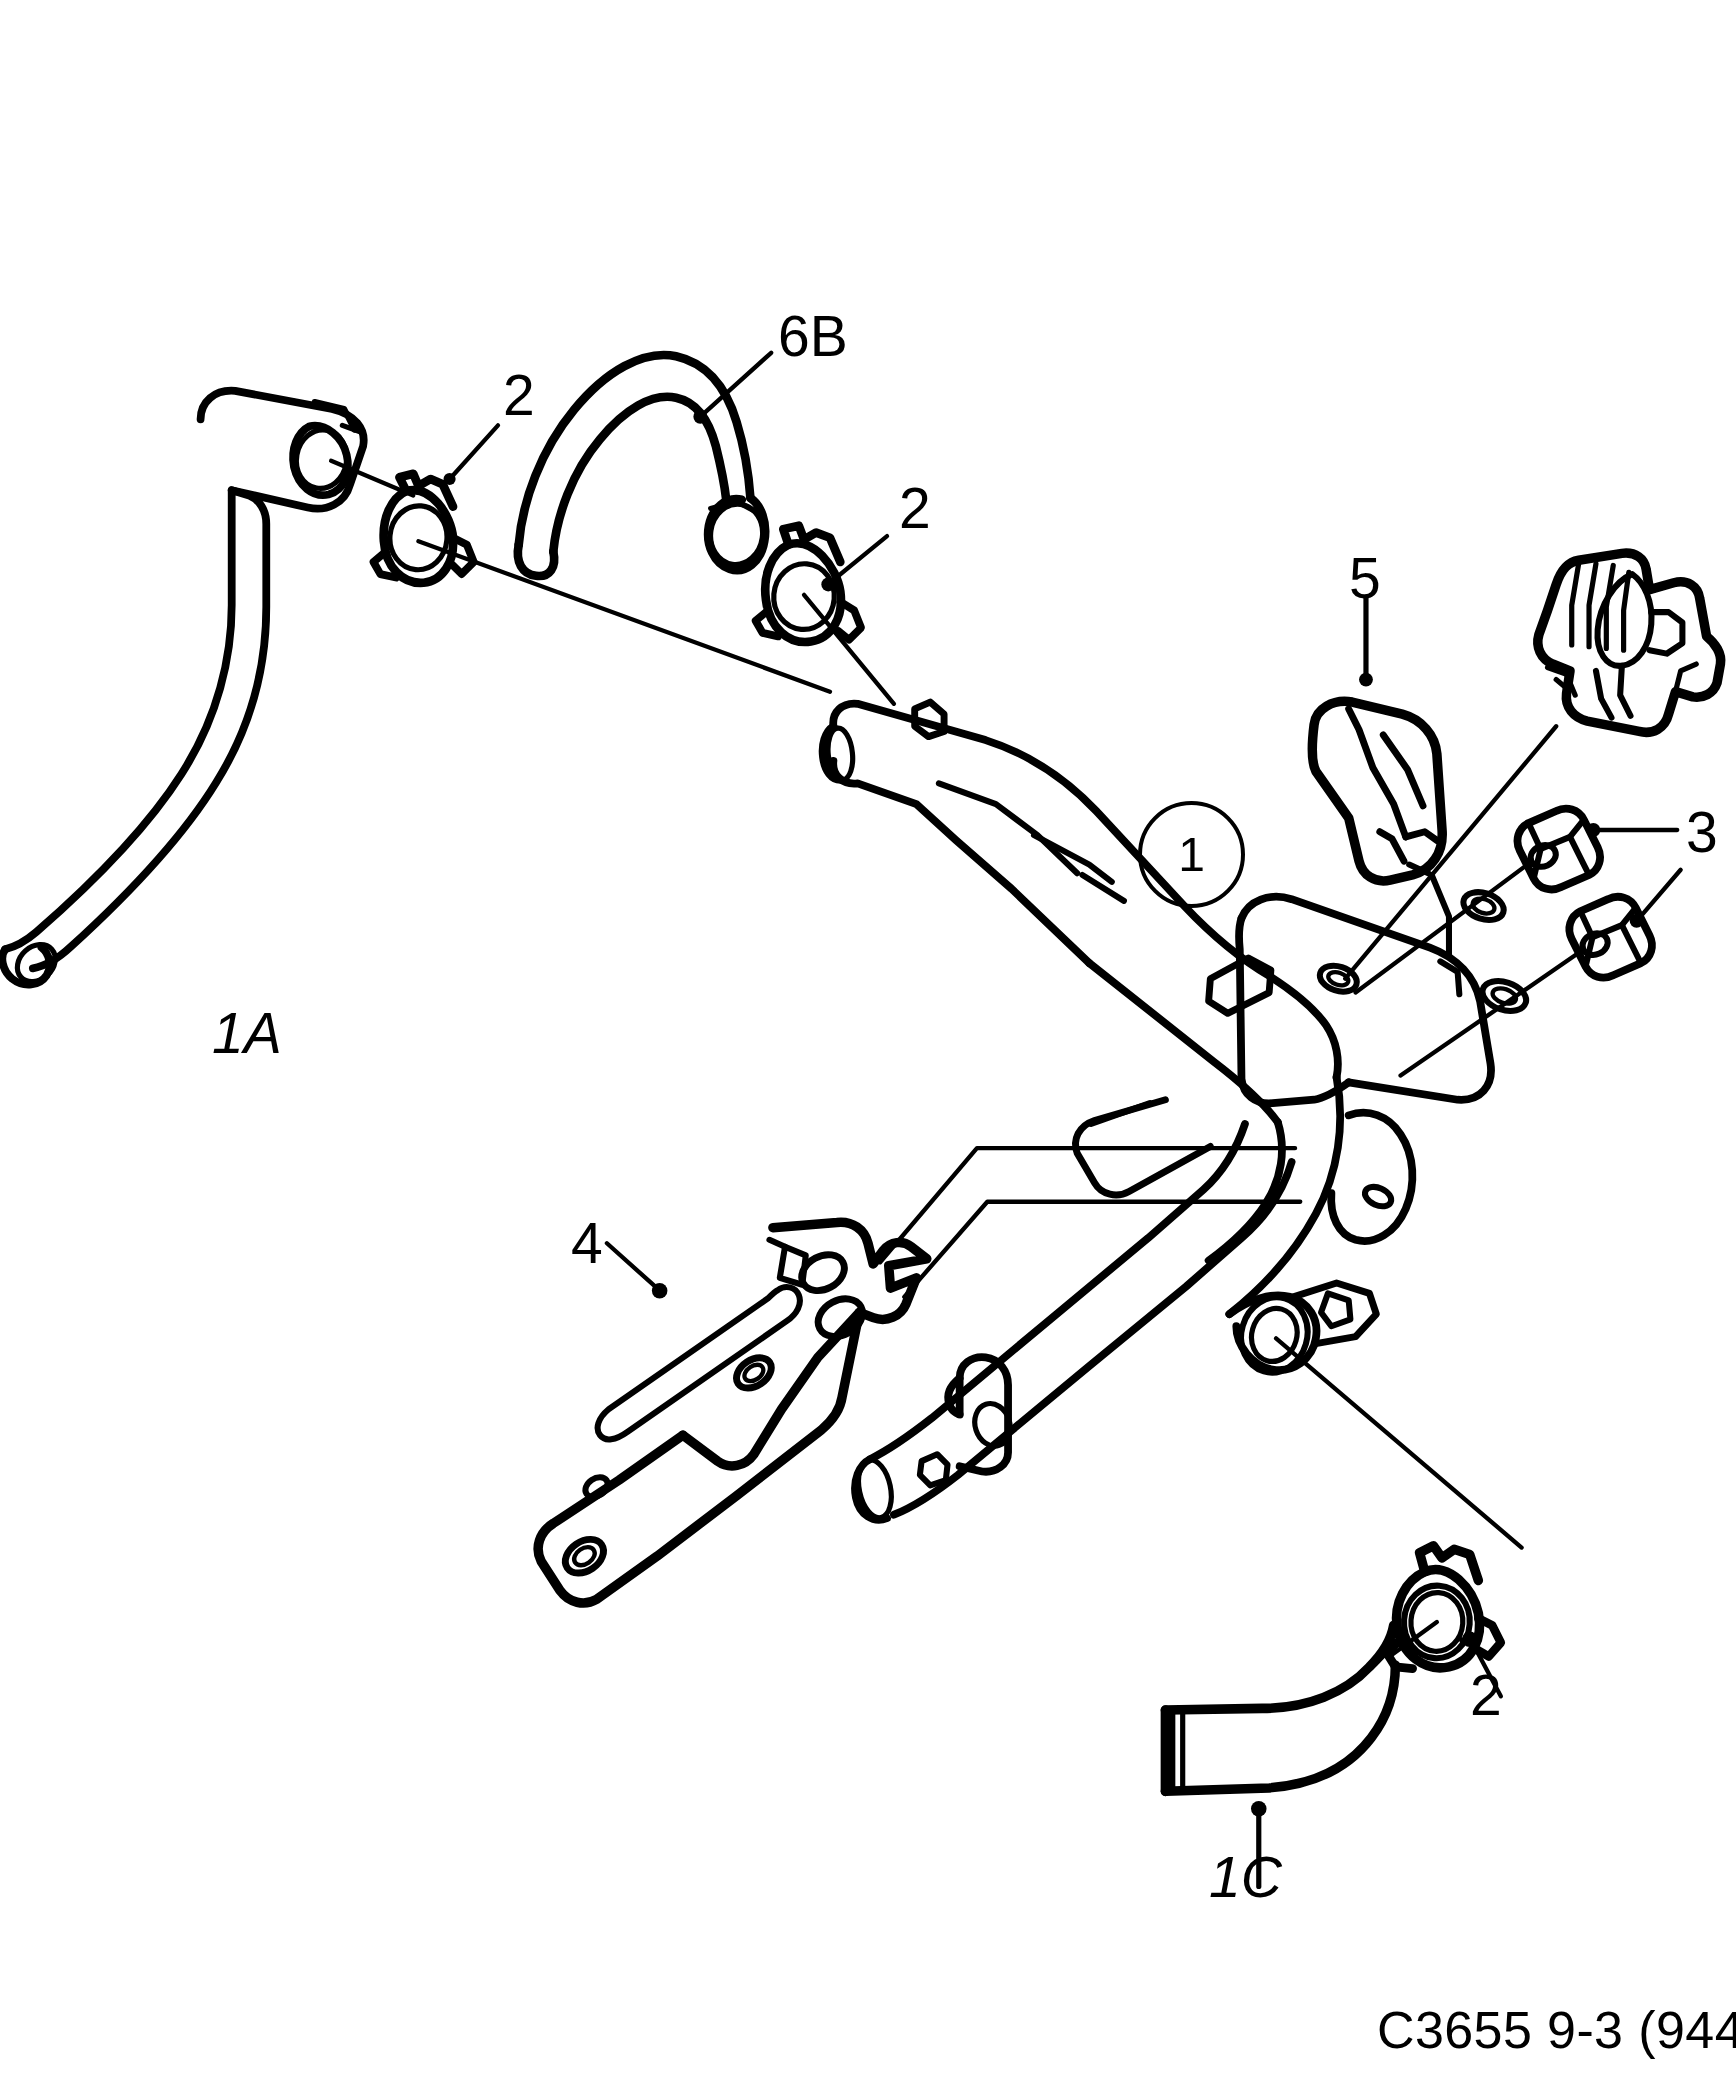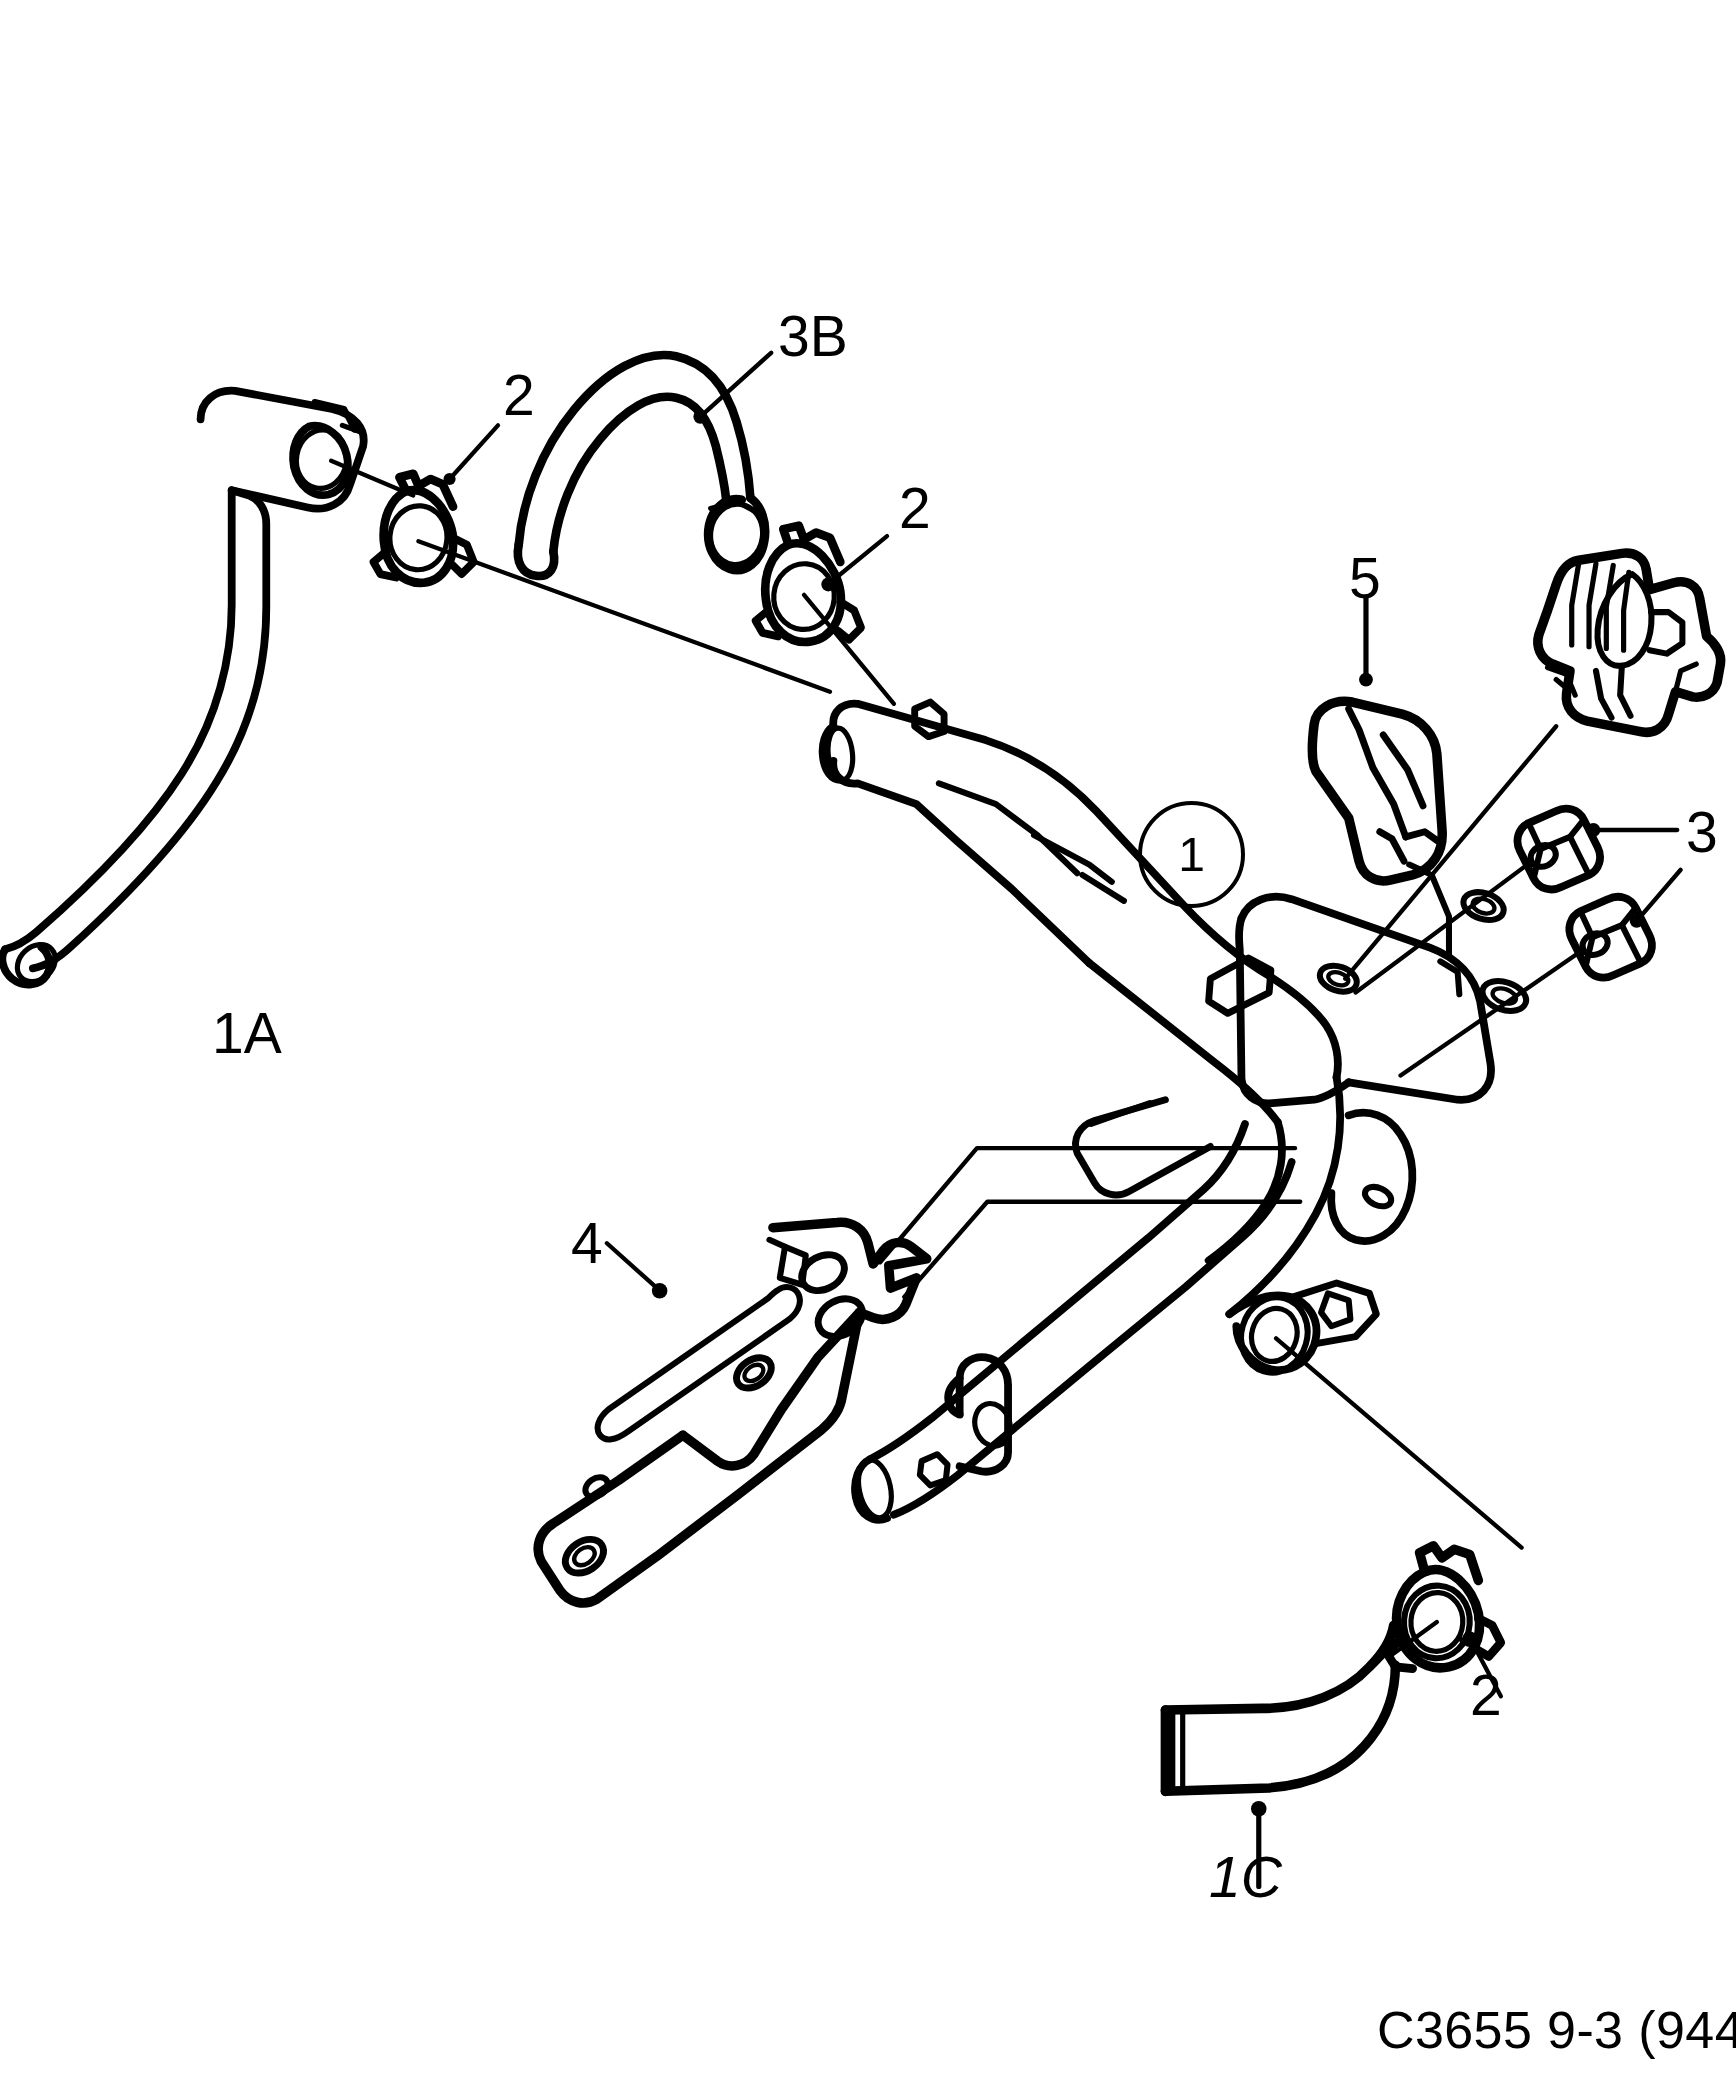--- a/index.html
+++ b/index.html
@@ -474,29 +474,29 @@
       </g>
 
       <path d="M 1456 2098 L 1456 2182" stroke-width="6"></path>
       <circle cx="1456" cy="2092" r="9" fill="#000000" stroke="none"></circle>
 
     </g>
   </svg>
 
   <div class="lbl callout-label" style="left:503px; top:367px;">2</div>
 
-  <div class="lbl callout-label" style="left:778px; top:308px;">3B</div>
+  <div class="lbl callout-label" style="left:778px; top:308px;">6B</div>
 
   <div class="lbl callout-label" style="left:899px; top:480px;">2</div>
 
   <div class="lbl callout-label" style="left:1349px; top:550px;">5</div>
 
   <div class="lbl callout-label" style="left:1686px; top:804px;">3</div>
 
-  <div class="lbl callout-label" style="left:212px; top:1005px;">1A</div>
+  <div class="lbl callout-label" style="left:212px; top:1005px;font-style:italic;">1A</div>
 
   <div class="lbl callout-label" style="left:571px; top:1215px;">4</div>
 
   <div class="lbl callout-label" style="left:1470px; top:1667px;">2</div>
 
   <div class="lbl callout-label" style="left:1209px; top:1849px;font-style:italic;">1C</div>
 
   <div style="position:absolute; left:1138px; top:801px; width:99px; height:99px;
               border:4.3px solid #000; border-radius:50%;
               display:flex; align-items:center; justify-content:center;">

